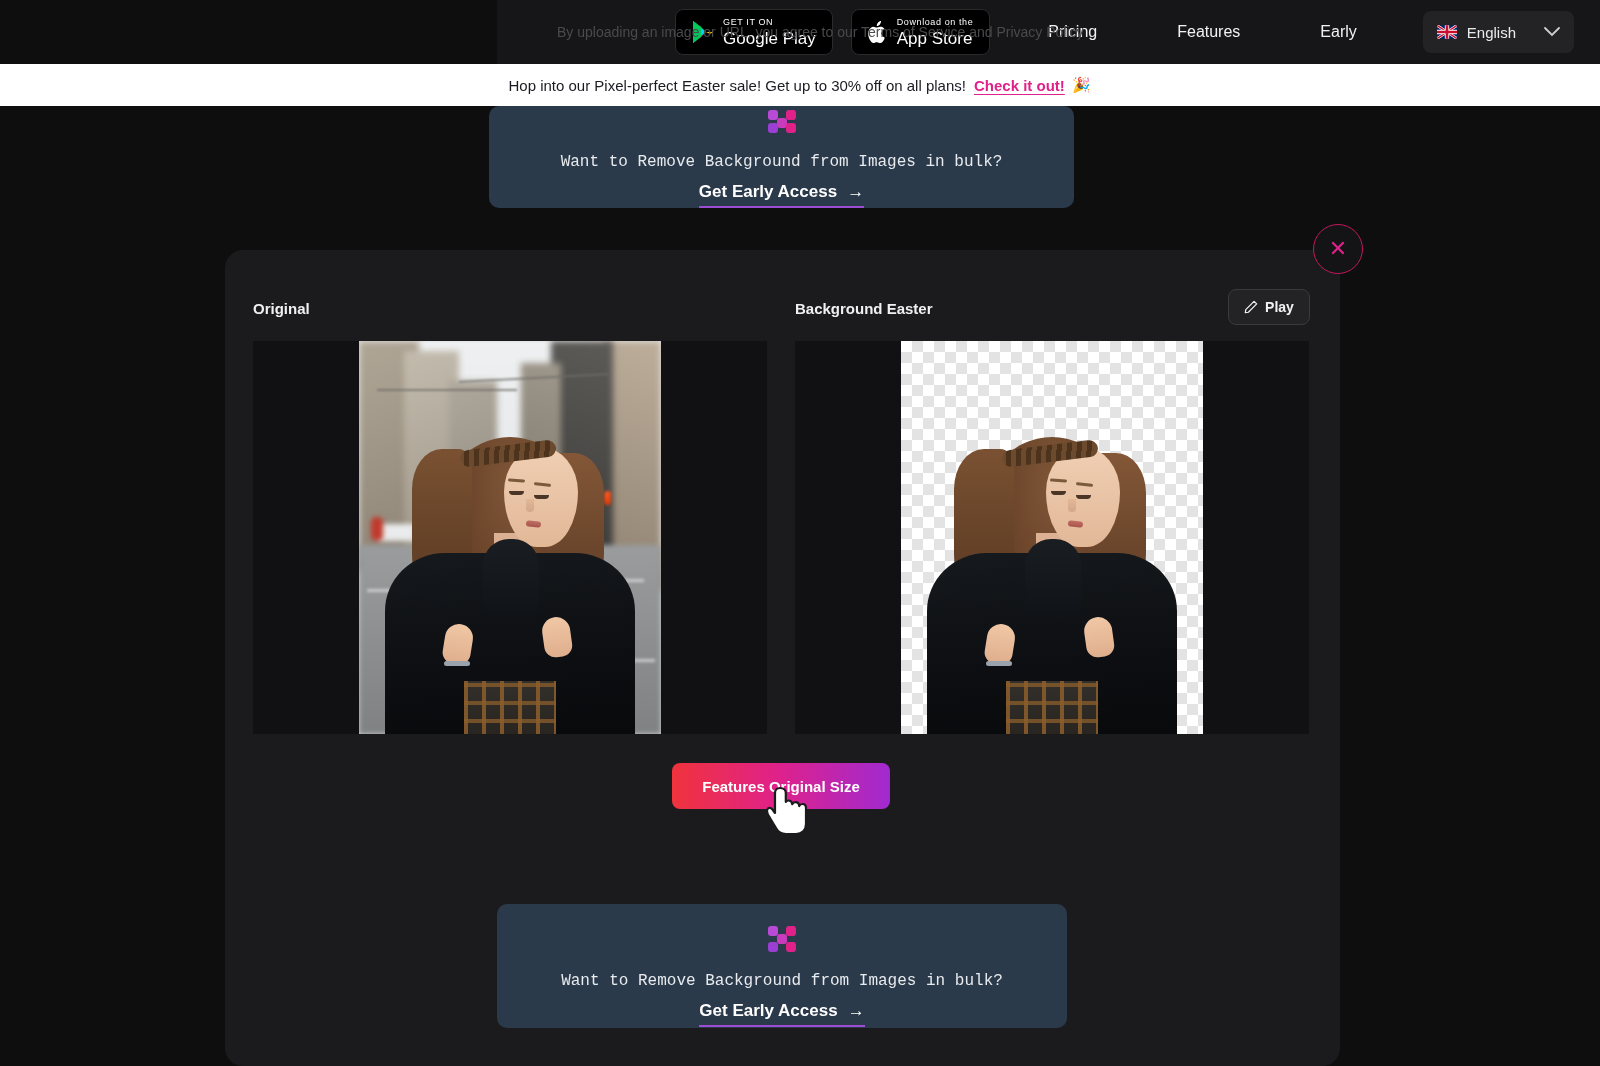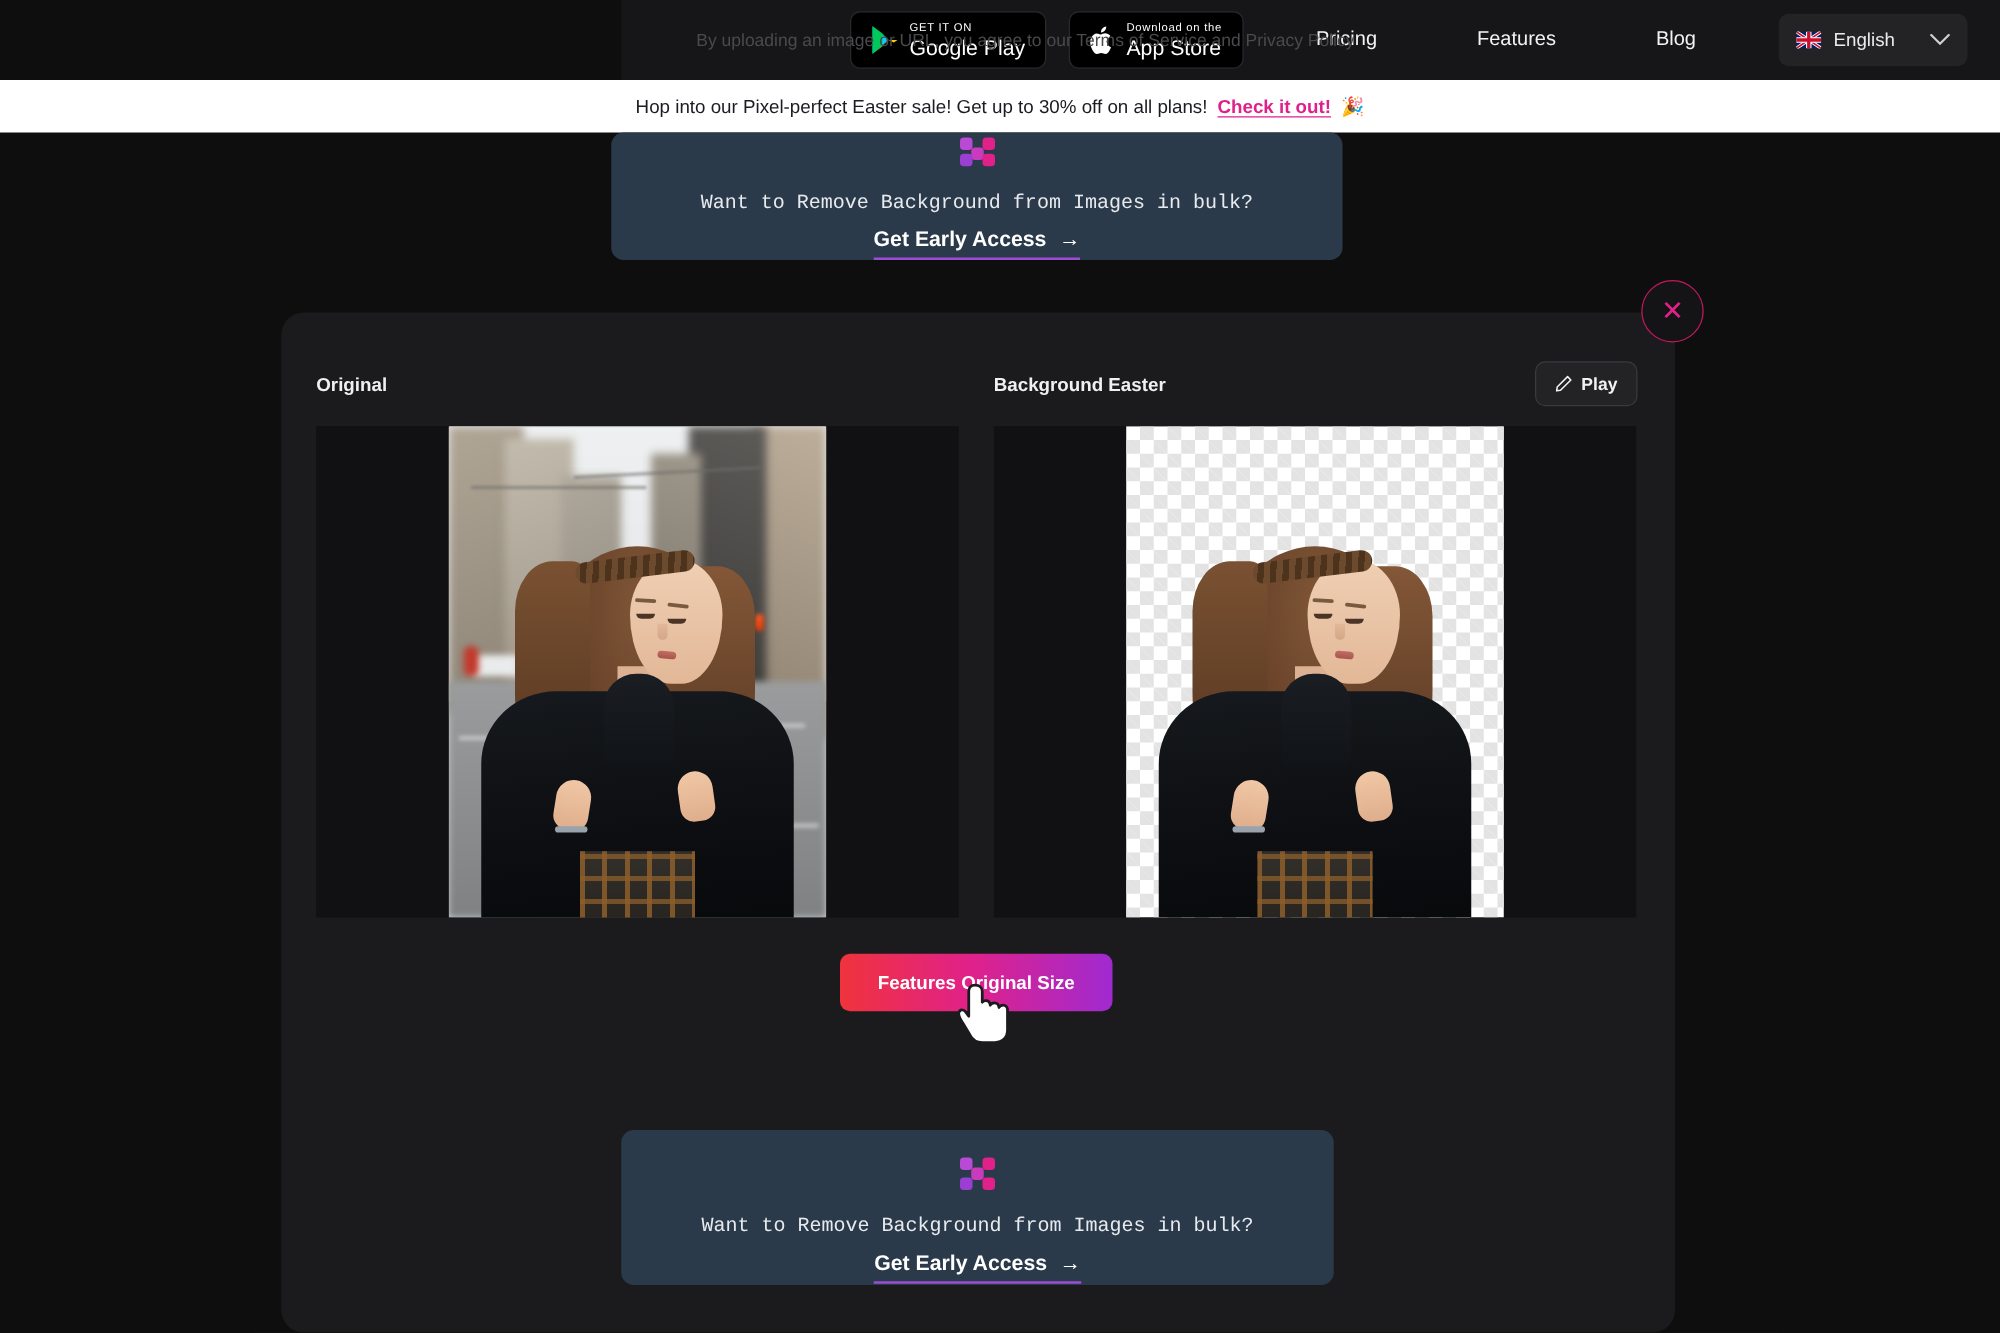--- a/index.html
+++ b/index.html
@@ -263,21 +263,21 @@
           <path d="M11.9 4.4c.7-.9 1.2-2.1 1.1-3.3-1 0-2.3.7-3.1 1.6-.7.8-1.2 2-1.1 3.2 1.2.1 2.4-.6 3.1-1.5z" fill="#ffffff"></path>
         </svg>
         <span class="badge-text">
           <span class="badge-small">Download on the</span>
           <span class="badge-big">App Store</span>
         </span>
       </div>
 
       <a class="nav-link">Pricing</a>
       <a class="nav-link">Features</a>
-      <a class="nav-link">Blog</a>
+      <a class="nav-link">Early</a>
 
       <div class="lang-pill">
         <svg class="flag" viewBox="0 0 60 40">
           <rect width="60" height="40" fill="#012169"></rect>
           <path d="M0,0 L60,40 M60,0 L0,40" stroke="#fff" stroke-width="8"></path>
           <path d="M0,0 L60,40 M60,0 L0,40" stroke="#c8102e" stroke-width="4"></path>
           <path d="M30,0 V40 M0,20 H60" stroke="#fff" stroke-width="13"></path>
           <path d="M30,0 V40 M0,20 H60" stroke="#c8102e" stroke-width="8"></path>
         </svg>
         <span class="lang-label">English</span>

